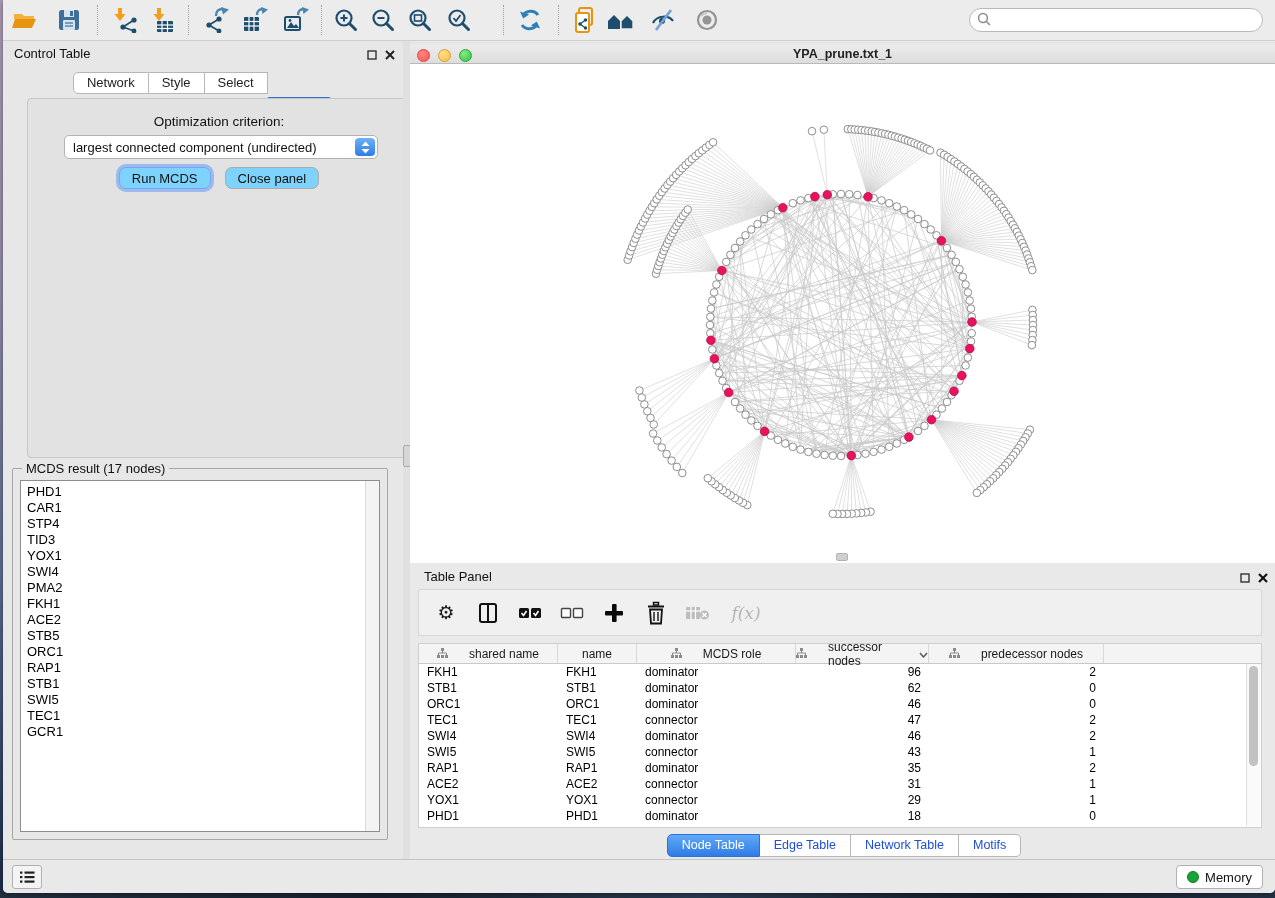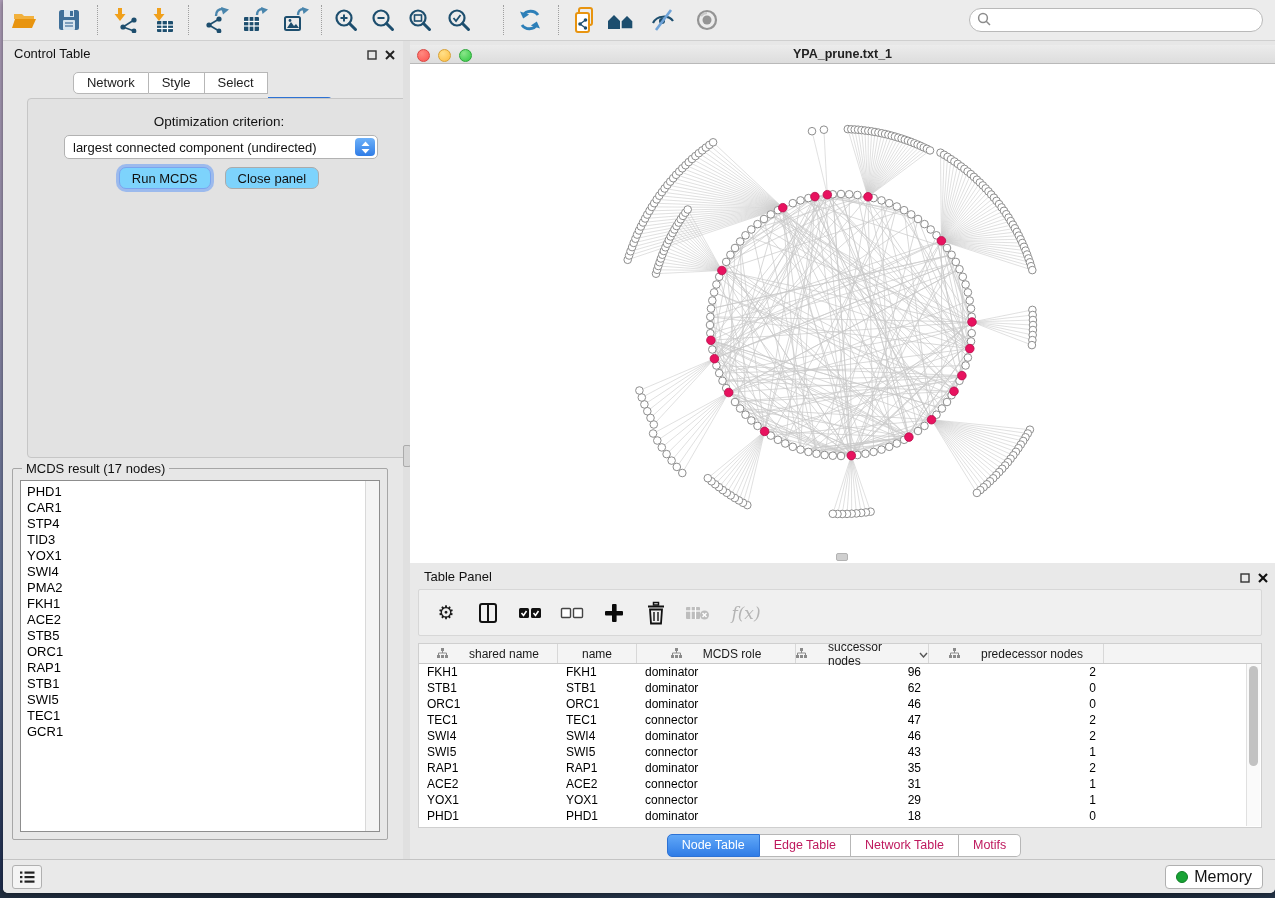--- a/index.html
+++ b/index.html
@@ -88,32 +88,32 @@
     border-right:1px solid #d8d8d8;font-size:12px;color:#1a1a1a;box-sizing:border-box;position:relative;}
   .tbody{position:absolute;left:0;top:20px;right:0;bottom:0;}
   .tr{display:flex;height:16px;line-height:16px;font-size:12px;color:#000;}
   .td{box-sizing:border-box;padding-left:8px;white-space:nowrap;overflow:hidden;}
   .td.num{text-align:right;padding-right:8px;}
   .v-scroll{position:absolute;right:1px;top:20px;bottom:1px;width:13px;background:#fafafa;
     border-left:1px solid #e0e0e0;}
   .v-thumb{position:absolute;left:2px;top:2px;width:9px;height:100px;background:#c2c2c2;border-radius:5px;}
   .bottom-tabs{position:absolute;left:0;right:0;top:271px;display:flex;justify-content:center;}
   .btab{height:21px;line-height:21px;padding:0 14px;background:#fff;border:1px solid #b7b7b7;
-    border-left:none;font-size:12.5px;color:#be185d;}
+    border-left:none;font-size:12.5px;color:#1d4ed8;}
   .btab:first-child{border-left:1px solid #b7b7b7;border-radius:5px 0 0 5px;}
   .btab:last-child{border-radius:0 5px 5px 0;}
   .btab.sel{background:linear-gradient(#61a8f8,#2f7ce6);border-color:#2d72d4;color:#fff;}
   
   .statusbar{position:absolute;left:0;right:0;bottom:0;height:33px;background:#e9e9e9;
     border-top:1px solid #c4c4c4;border-radius:0 0 5px 5px;}
   .status-left-btn{position:absolute;left:9px;top:5px;width:28px;height:22px;background:#f4f4f4;
     border:1px solid #b0b0b0;border-radius:3px;display:flex;align-items:center;justify-content:center;}
   .memory-btn{position:absolute;right:12px;top:5px;height:22px;background:#fff;
     border:1px solid #b0b0b0;border-radius:4px;display:flex;align-items:center;gap:6px;
-    padding:0 10px;font-size:16px;color:#111;justify-content:center;}
+    padding:0 10px;font-size:13px;color:#111;justify-content:center;}
   .mem-dot{width:10px;height:10px;border-radius:50%;background:#18a335;border:1px solid #0f7d26;}
 </style>
 </head>
 <body>
 
 <div class="desktop"></div>
 <div class="desktop-bottom"></div>
 
 <div class="app">
 

